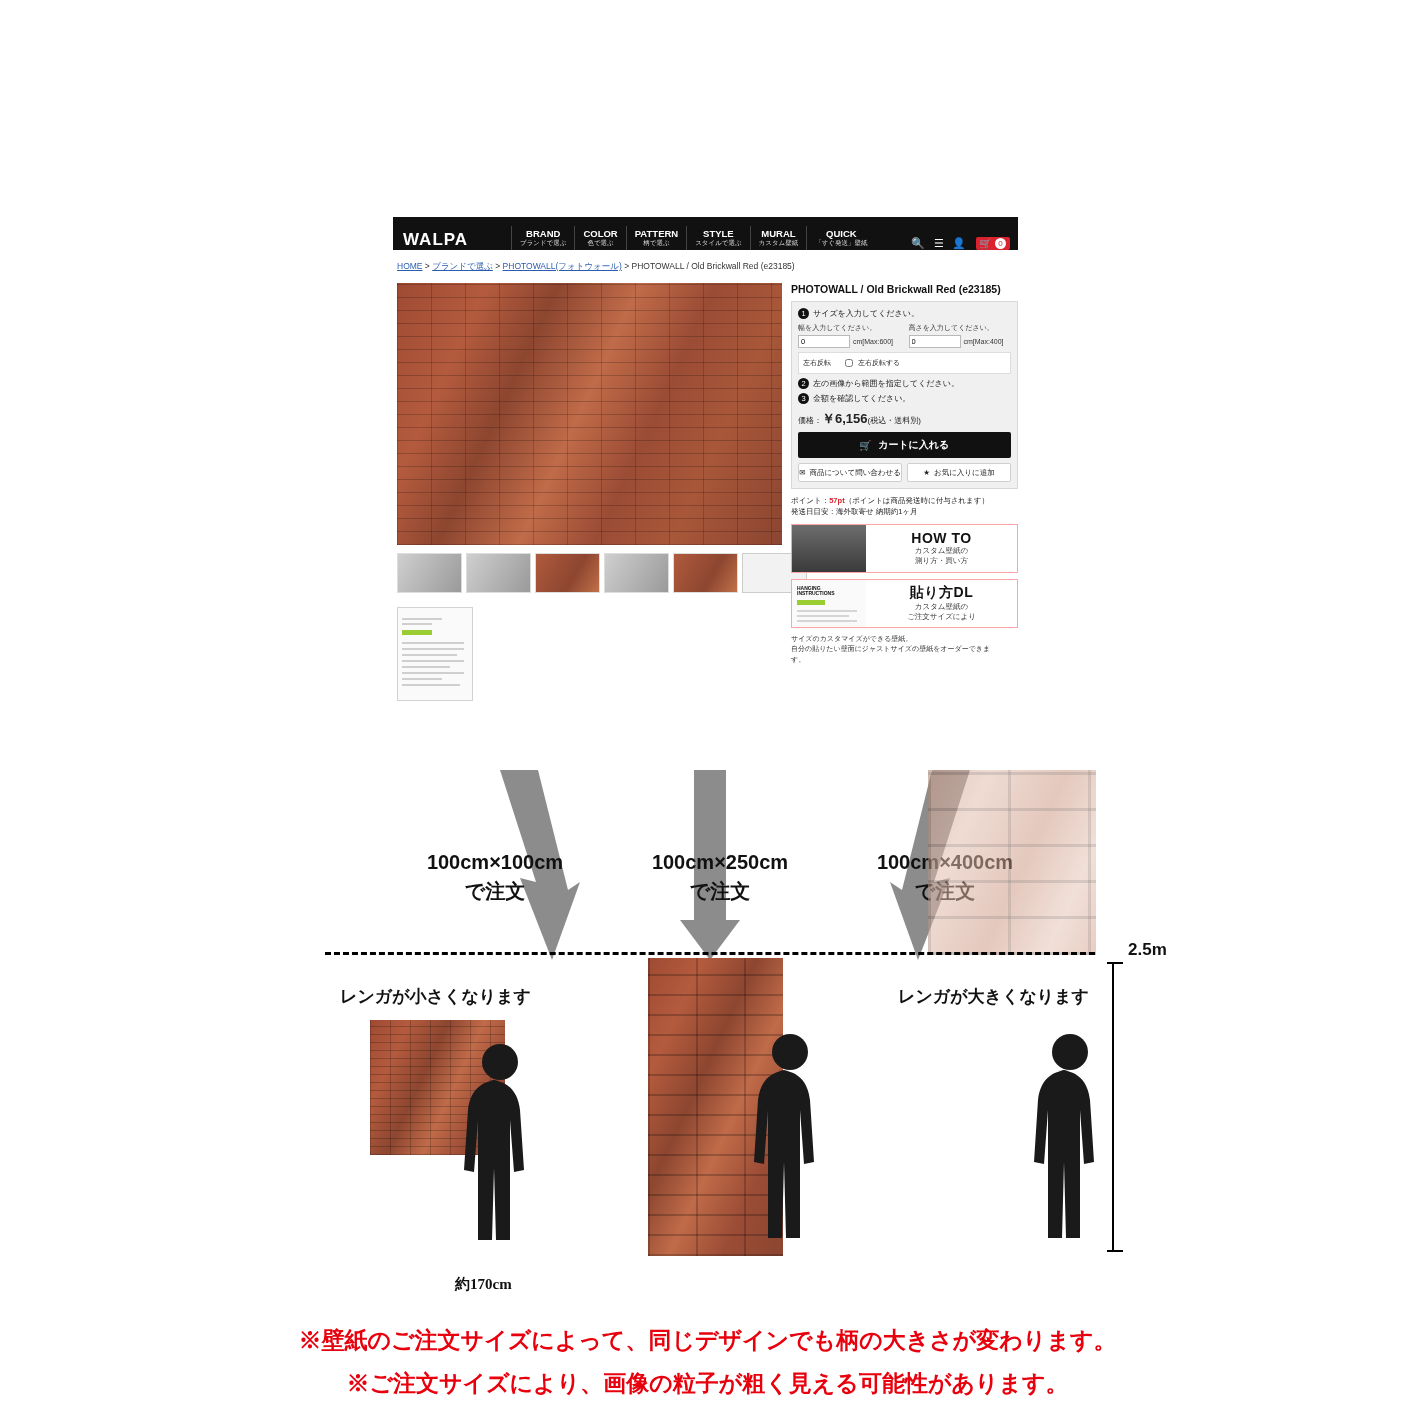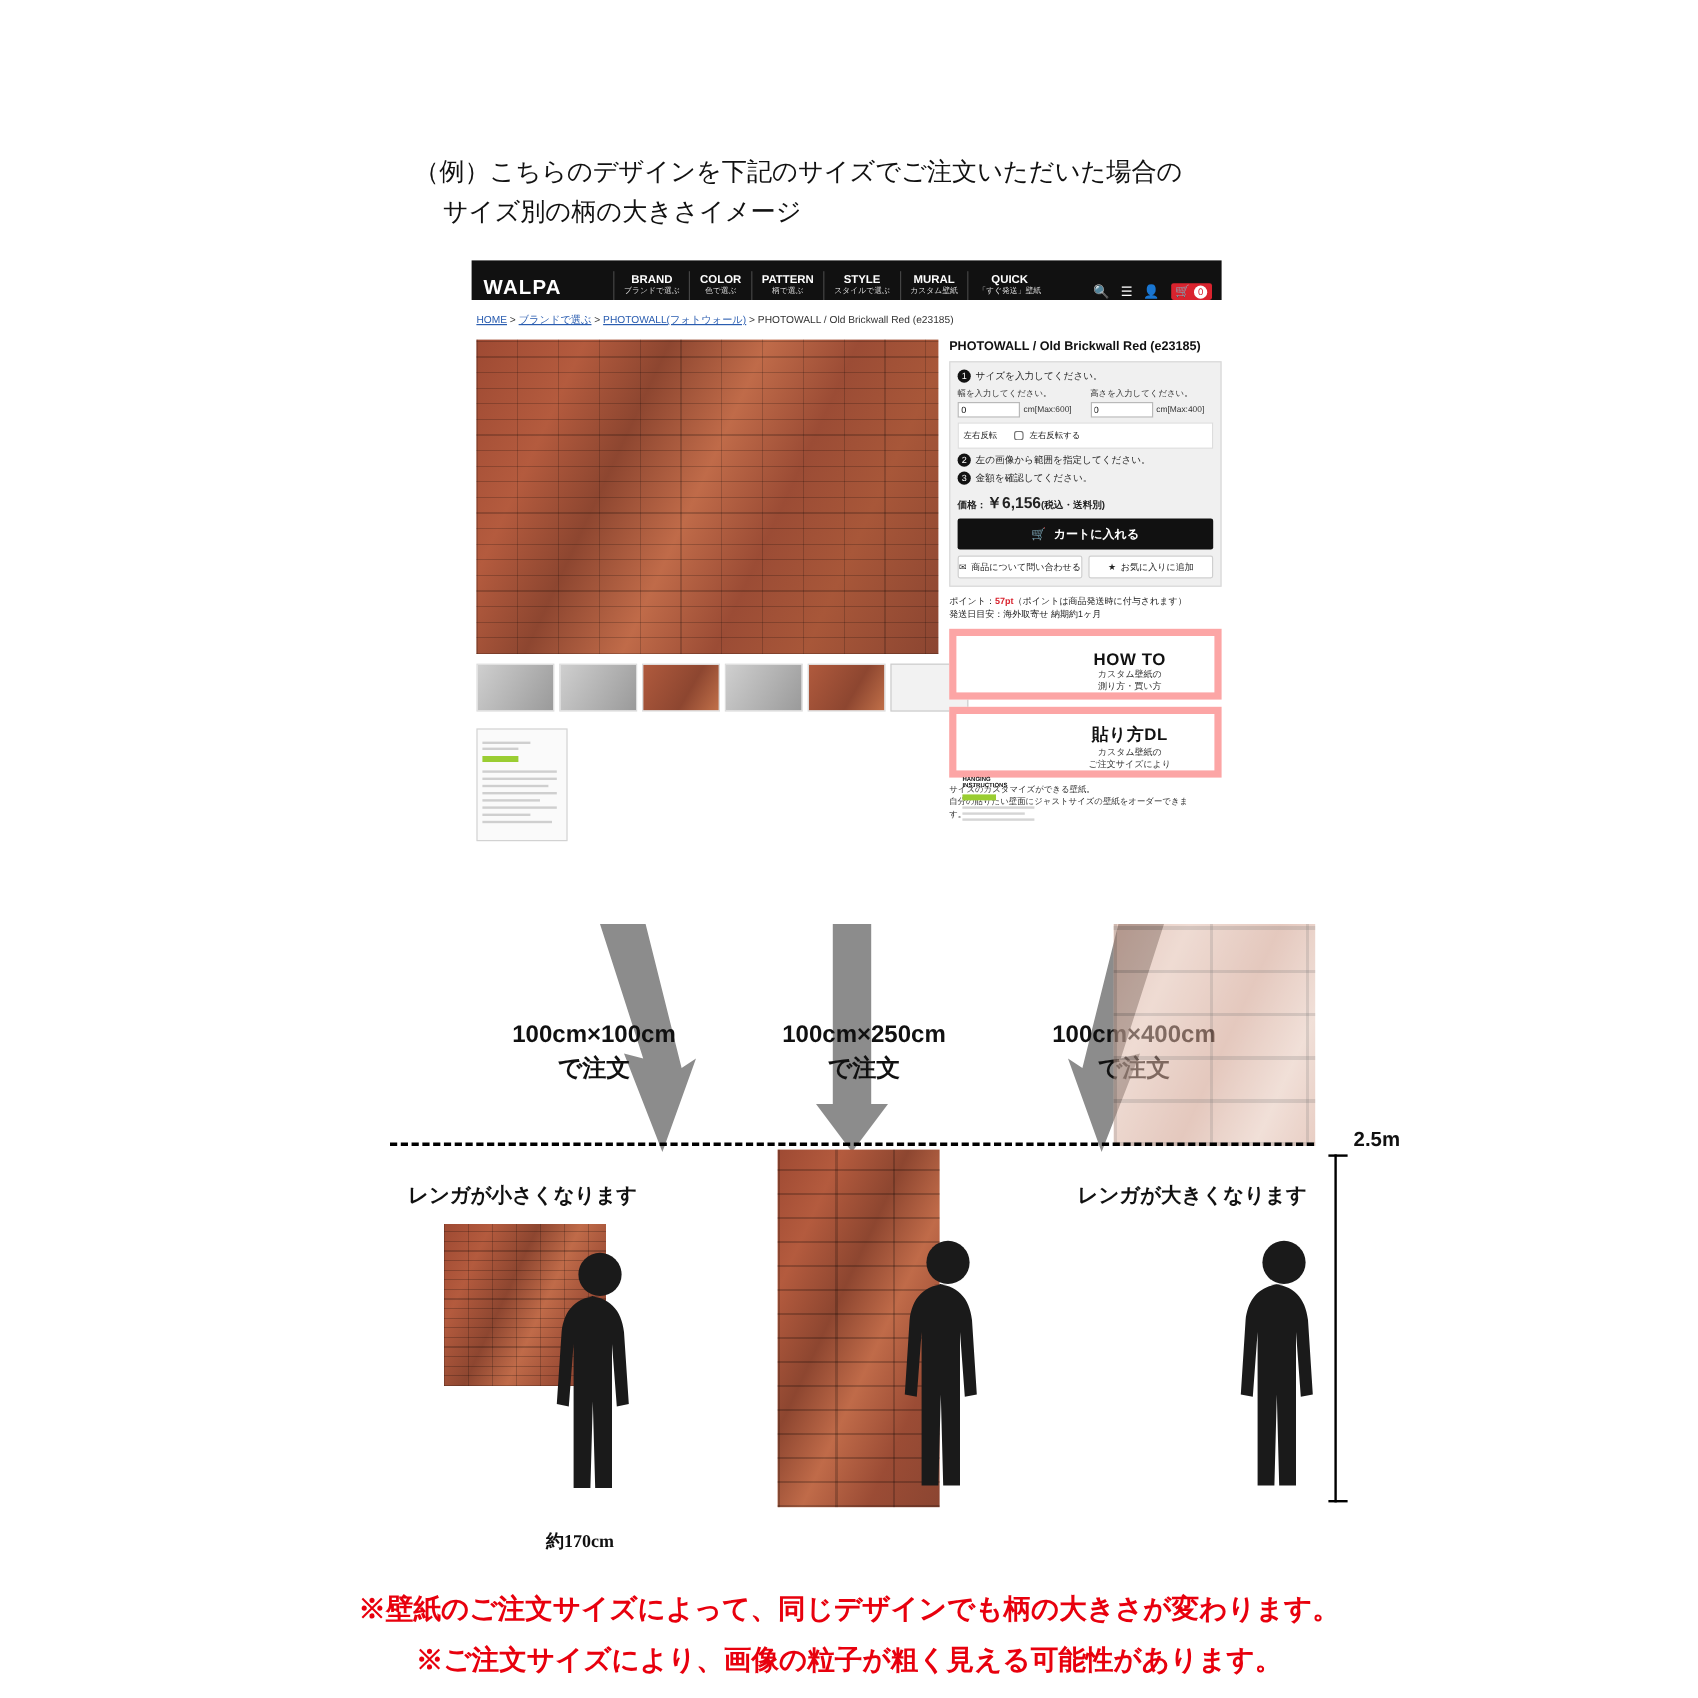--- a/index.html
+++ b/index.html
@@ -78,30 +78,30 @@
   .step{display:flex;align-items:center;gap:4px;font-size:8px;margin-bottom:4px;}
   .num{background:#111;color:#fff;border-radius:50%;width:11px;height:11px;font-size:7.5px;display:flex;align-items:center;justify-content:center;flex:0 0 auto;}
   .fieldrow{display:flex;gap:8px;margin-bottom:4px;}
   .field{flex:1;}
   .flabel{font-size:7px;color:#333;margin-bottom:2px;}
   .finput{display:flex;align-items:center;gap:3px;}
   .finput input{width:52px;height:13px;font-size:7.5px;border:1px solid #b9b9b9;background:#fff;padding:0 2px;box-sizing:border-box;}
   .finput .unit{font-size:7px;color:#333;}
   .flip{background:#fff;border:1px solid #ddd;padding:3px 4px;font-size:7px;display:flex;gap:10px;align-items:center;margin:4px 0;}
   .price{font-size:13px;font-weight:bold;margin:6px 0 4px 0;}
-  .price .small{font-size:8px;font-weight:bold;}
+  .price .small{font-size:8px;font-weight:normal;}
   .cartbtn{
     background:#111;color:#fff;height:26px;display:flex;align-items:center;justify-content:center;gap:6px;
     font-size:10px;font-weight:bold;border-radius:2px;margin-bottom:5px;
   }
   .twobtn{display:flex;gap:5px;}
   .sbtn{flex:1;background:#fff;border:1px solid #cfcfcf;height:17px;display:flex;align-items:center;justify-content:center;gap:4px;font-size:7.5px;color:#222;border-radius:2px;}
   .points{font-size:7.5px;color:#222;margin-top:6px;line-height:1.5;}
   .points .pt{color:#d9232e;font-weight:bold;}
-  .howto{display:flex;border:6px solid #fca5a5;margin-top:6px;height:47px;background:#fff;align-items:flex-end;}
+  .howto{display:flex;border:1px solid #fca5a5;margin-top:6px;height:47px;background:#fff;}
   .howto .pic{width:74px;background:linear-gradient(180deg,#6d6d6d,#3a3a3a);}
   .howto .pic.doc{background:#fafafa;position:relative;}
   .howto .txt{flex:1;display:flex;flex-direction:column;align-items:center;justify-content:center;}
   .howto .big{font-size:14px;font-weight:bold;letter-spacing:.5px;}
   .howto .sub{font-size:7.5px;color:#333;line-height:1.3;text-align:center;}
   .footnote{font-size:7px;color:#333;margin-top:6px;line-height:1.5;}
 
   
   .arrow{position:absolute;}
   
@@ -163,24 +163,20 @@
   }
   .warn1{top:1325px;}
   .warn2{top:1368px;}
 </style>
 </head>
 <body>
 
 <div class="page">
 
 
-  <div class="intro">
-    <span>（例）こちらのデザインを下記のサイズでご注文いただいた場合の</span>
-    <span class="l2">サイズ別の柄の大きさイメージ</span>
-  </div>
 
   <div class="shot">
 
     <div class="nav">
       <div class="logo">WALPA</div>
 
       <div class="navitem">
         <div class="t1">BRAND</div>
         <div class="t2">ブランドで選ぶ</div>
       </div>

